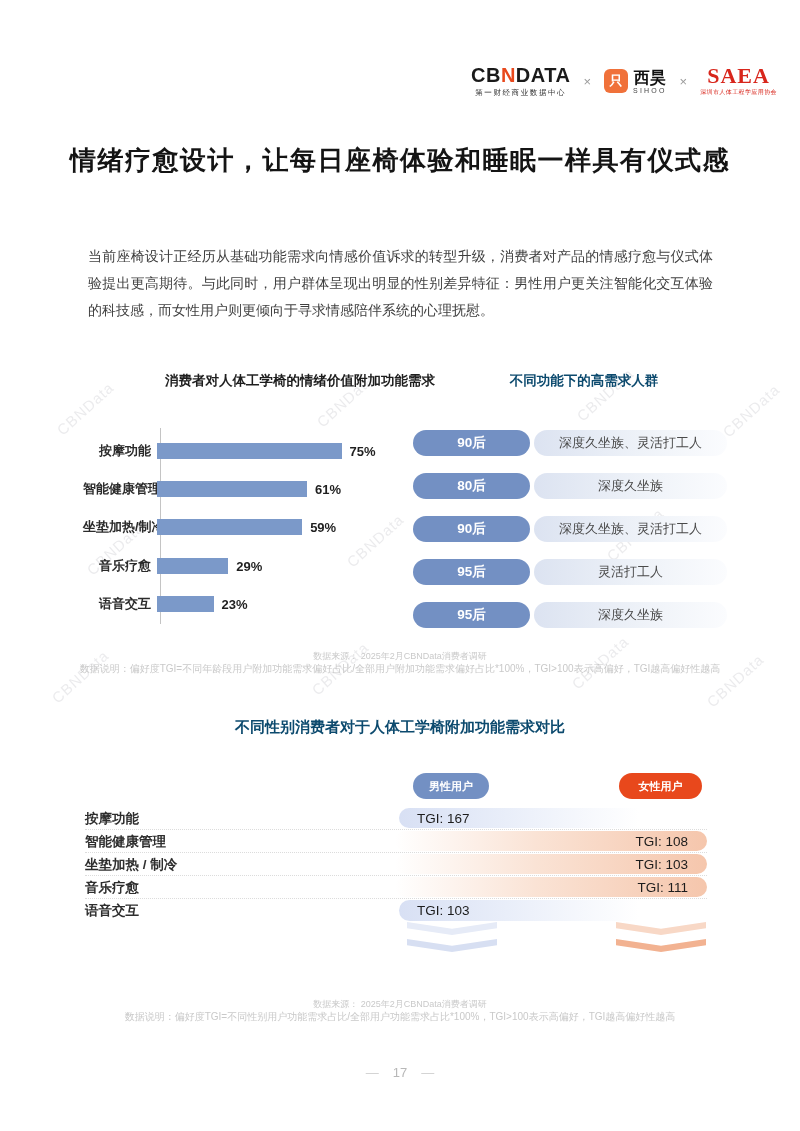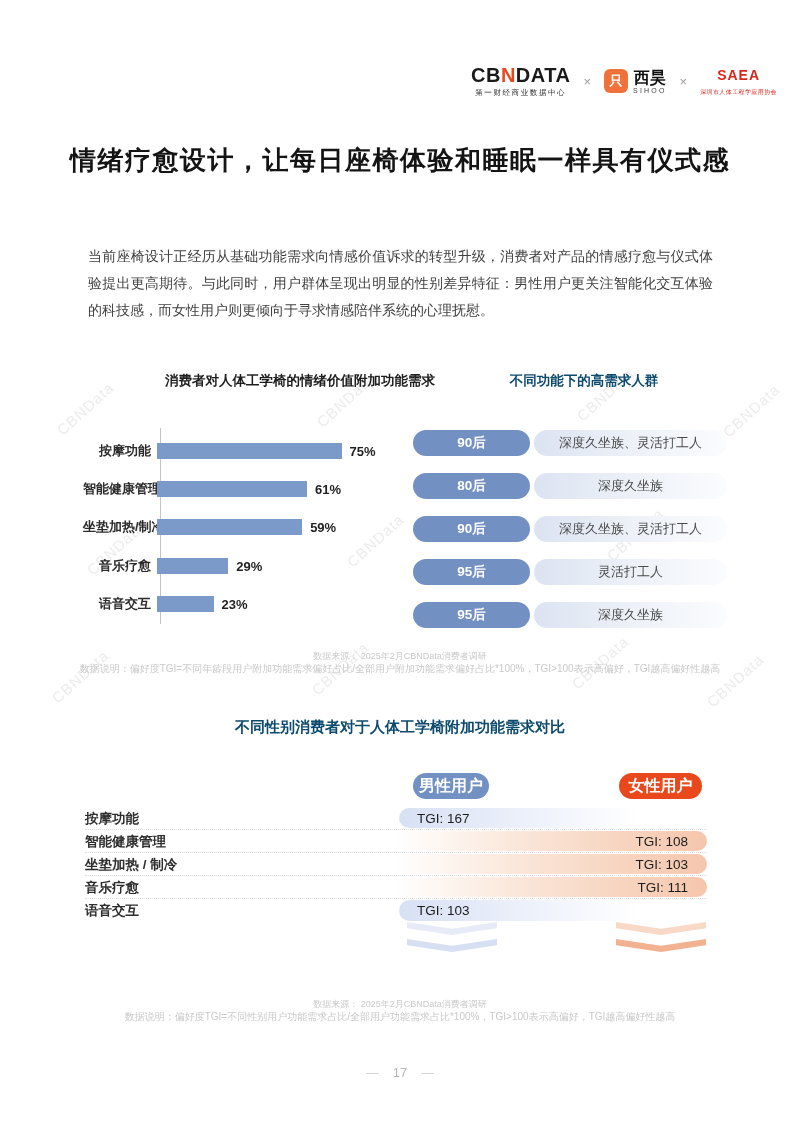--- a/index.html
+++ b/index.html
@@ -18,21 +18,21 @@
   .cbn-word .n { color:#E8481C; }
   .cbn-sub { font-size:7.5px; color:#2e2e2e; letter-spacing:1.6px; margin-top:2px; }
   .cross { font-size:13px; color:#9a9a9a; }
   .sihoo { display:flex; align-items:center; gap:5px; }
   .sihoo-ic { width:24px; height:24px; border-radius:6px; background:#F0713A; color:#fff;
               font-size:13px; font-weight:700; display:flex; align-items:center; justify-content:center; }
   .sihoo-txt { display:flex; flex-direction:column; align-items:center; }
   .sihoo-cn { font-size:16px; font-weight:700; color:#111; line-height:17px; }
   .sihoo-en { font-size:7px; letter-spacing:2.2px; color:#444; margin-top:1px; }
   .saea { display:flex; flex-direction:column; align-items:center; }
-  .saea-word { font-size:14px; font-weight:800; color:#D8261C; letter-spacing:1px; line-height:21px; }
+  .saea-word { font-size:22px; font-weight:800; color:#D8261C; letter-spacing:1px; line-height:21px;font-family:Liberation Serif, serif; }
   .saea-sub { font-size:6px; color:#D8261C; margin-top:2px; letter-spacing:.4px; }
 
   .page-title { position:absolute; left:0; right:0; top:143px; text-align:center;
                 font-size:26px; font-weight:700; color:#141414; letter-spacing:1.5px; }
 
   .intro { position:absolute; left:88px; top:243px; width:625px; font-size:14px; line-height:27px;
            color:#3f3f3f; text-align:justify; }
 
   
   .c1-title { position:absolute; left:60px; top:372px; width:375px; text-align:right;
@@ -60,21 +60,21 @@
   .source { position:absolute; left:0; right:0; text-align:center; color:#C9C9C9; }
   .source .l1 { font-size:9px; line-height:13px; }
   .source .l2 { font-size:10px; line-height:12px; }
 
   .c3-title { position:absolute; left:0; right:0; top:716px; text-align:center;
               font-size:15px; font-weight:700; color:#0c4a6e; line-height:22px; }
 
   
   .tgi { position:absolute; left:85px; top:773px; width:622px; height:215px; }
   .tgi-pill { position:absolute; top:0; height:26px; border-radius:13px; color:#fff; font-weight:700;
-              font-size:16px; display:flex; align-items:center; justify-content:center; }
+              font-size:11px; display:flex; align-items:center; justify-content:center; }
   .tgi-pill.male { left:328px; width:76px; background:#7390C3; }
   .tgi-pill.female { left:534px; width:83px; background:#E8481C; }
   .tgi-rows { position:absolute; left:0; right:0; top:34px; }
   .tgi-row { position:relative; height:23px; }
   .tgi-row.sep { border-bottom:1px dotted #DCDCDC; }
   .tgi-bar-male { position:absolute; left:314px; right:0; top:1px; bottom:1px; border-radius:11px;
                   background:linear-gradient(90deg,#D8E0F4 0%,#E9EEF9 35%,rgba(255,255,255,0) 78%); }
   .tgi-bar-female { position:absolute; left:310px; right:0; top:1px; bottom:1px;
                     border-radius:11px;
                     background:linear-gradient(90deg,rgba(253,244,238,0) 0%,#FAE3D5 45%,#F5C6AC 100%); }

